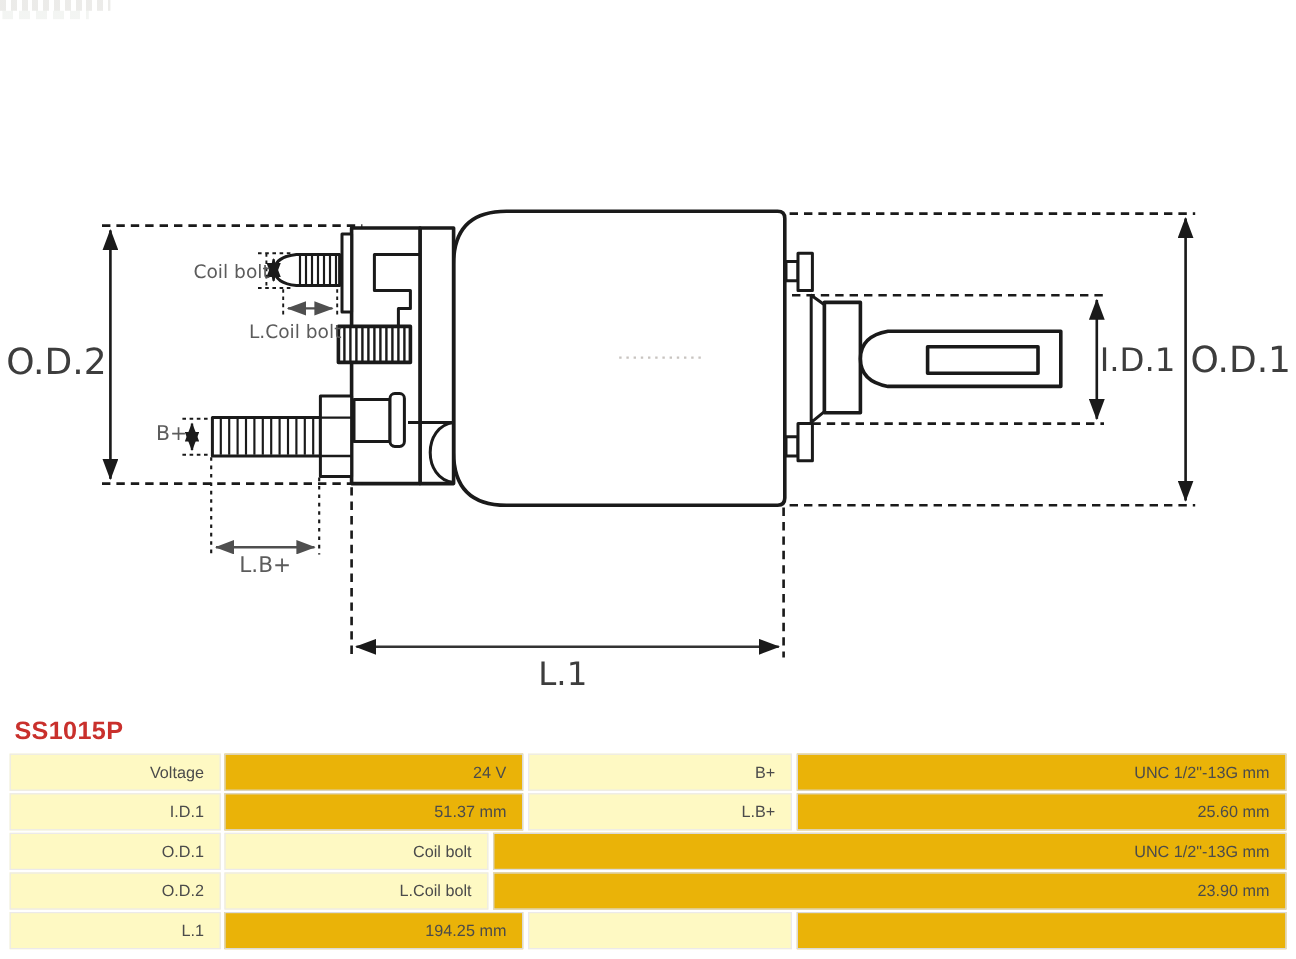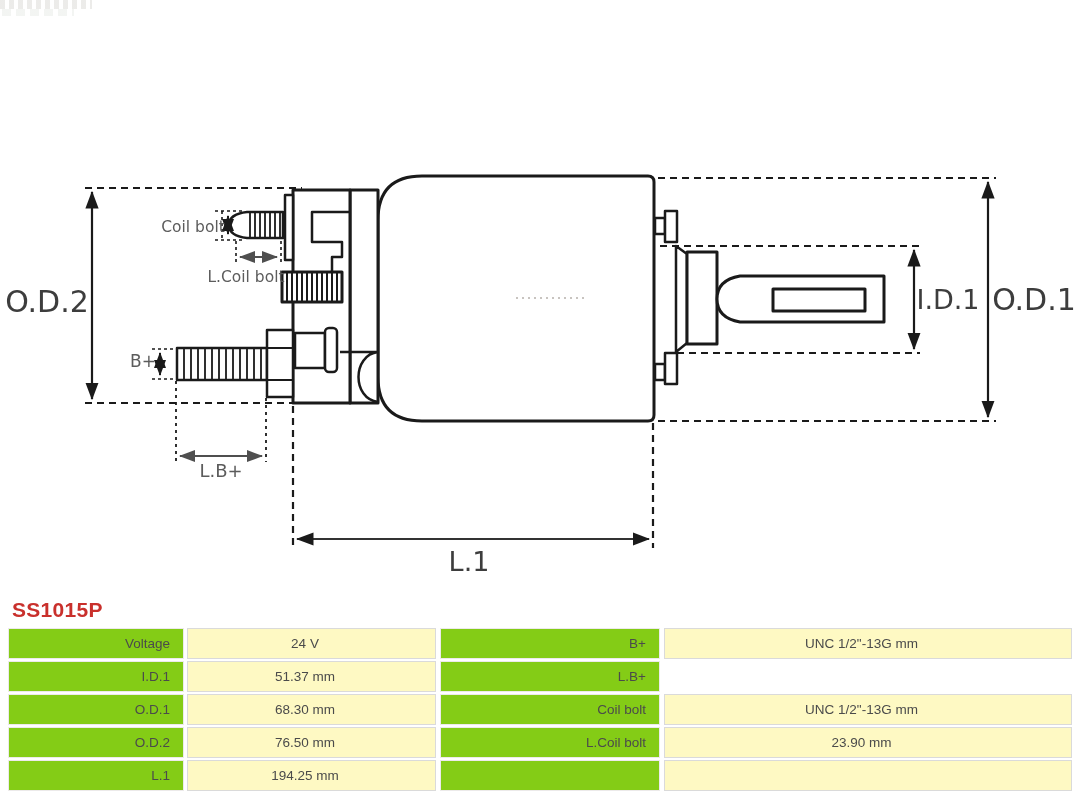--- a/index.html
+++ b/index.html
@@ -14,22 +14,22 @@
   .drawing{position:absolute;left:0;top:0;}
   .dim-label{font-family:"DejaVu Sans","Liberation Sans",sans-serif;fill:#3d3d3d;}
   .dim-label-sm{font-family:"DejaVu Sans","Liberation Sans",sans-serif;fill:#5c5c5c;}
   
   .part-number{position:absolute;left:12px;top:598px;font-size:21px;font-weight:600;
     color:#c9302c;letter-spacing:.3px;}
   .spec-table{position:absolute;left:8px;top:628px;width:1064px;}
   .spec-row{display:flex;height:31px;margin-bottom:2px;}
   .cell{box-sizing:border-box;line-height:29px;font-size:13.5px;color:#4b4b4b;
     text-align:right;padding-right:13px;overflow:hidden;white-space:nowrap;}
-  .cell.label{background:#84cc16;border:1px solid #eceaea;}
-  .cell.value{background:#fef9c3;border:1px solid #dadada;text-align:center;}
+  .cell.label{background:#fef9c3;border:1px solid #eceaea;}
+  .cell.value{background:#eab308;border:1px solid #dadada;}
   .c0{width:176px;margin-right:3px;}
   .c1{width:249px;margin-right:4px;}
   .c2{width:220px;margin-right:4px;}
   .c3{flex:1;}
 </style>
 </head>
 <body>
 
 <div class="page">
 
@@ -141,30 +141,29 @@
     <div class="spec-row">
       <div class="cell label c0">Voltage</div>
       <div class="cell value c1">24 V</div>
       <div class="cell label c2">B+</div>
       <div class="cell value c3">UNC 1/2"-13G mm</div>
     </div>
     <div class="spec-row">
       <div class="cell label c0">I.D.1</div>
       <div class="cell value c1">51.37 mm</div>
       <div class="cell label c2">L.B+</div>
+      <div class="cell value c3">25.60 mm</div>
     </div>
     <div class="spec-row">
       <div class="cell label c0">O.D.1</div>
-      <div class="cell value c1">68.30 mm</div>
       <div class="cell label c2">Coil bolt</div>
       <div class="cell value c3">UNC 1/2"-13G mm</div>
     </div>
     <div class="spec-row">
       <div class="cell label c0">O.D.2</div>
-      <div class="cell value c1">76.50 mm</div>
       <div class="cell label c2">L.Coil bolt</div>
       <div class="cell value c3">23.90 mm</div>
     </div>
     <div class="spec-row">
       <div class="cell label c0">L.1</div>
       <div class="cell value c1">194.25 mm</div>
       <div class="cell label c2"></div>
       <div class="cell value c3"></div>
     </div>
   </div>

